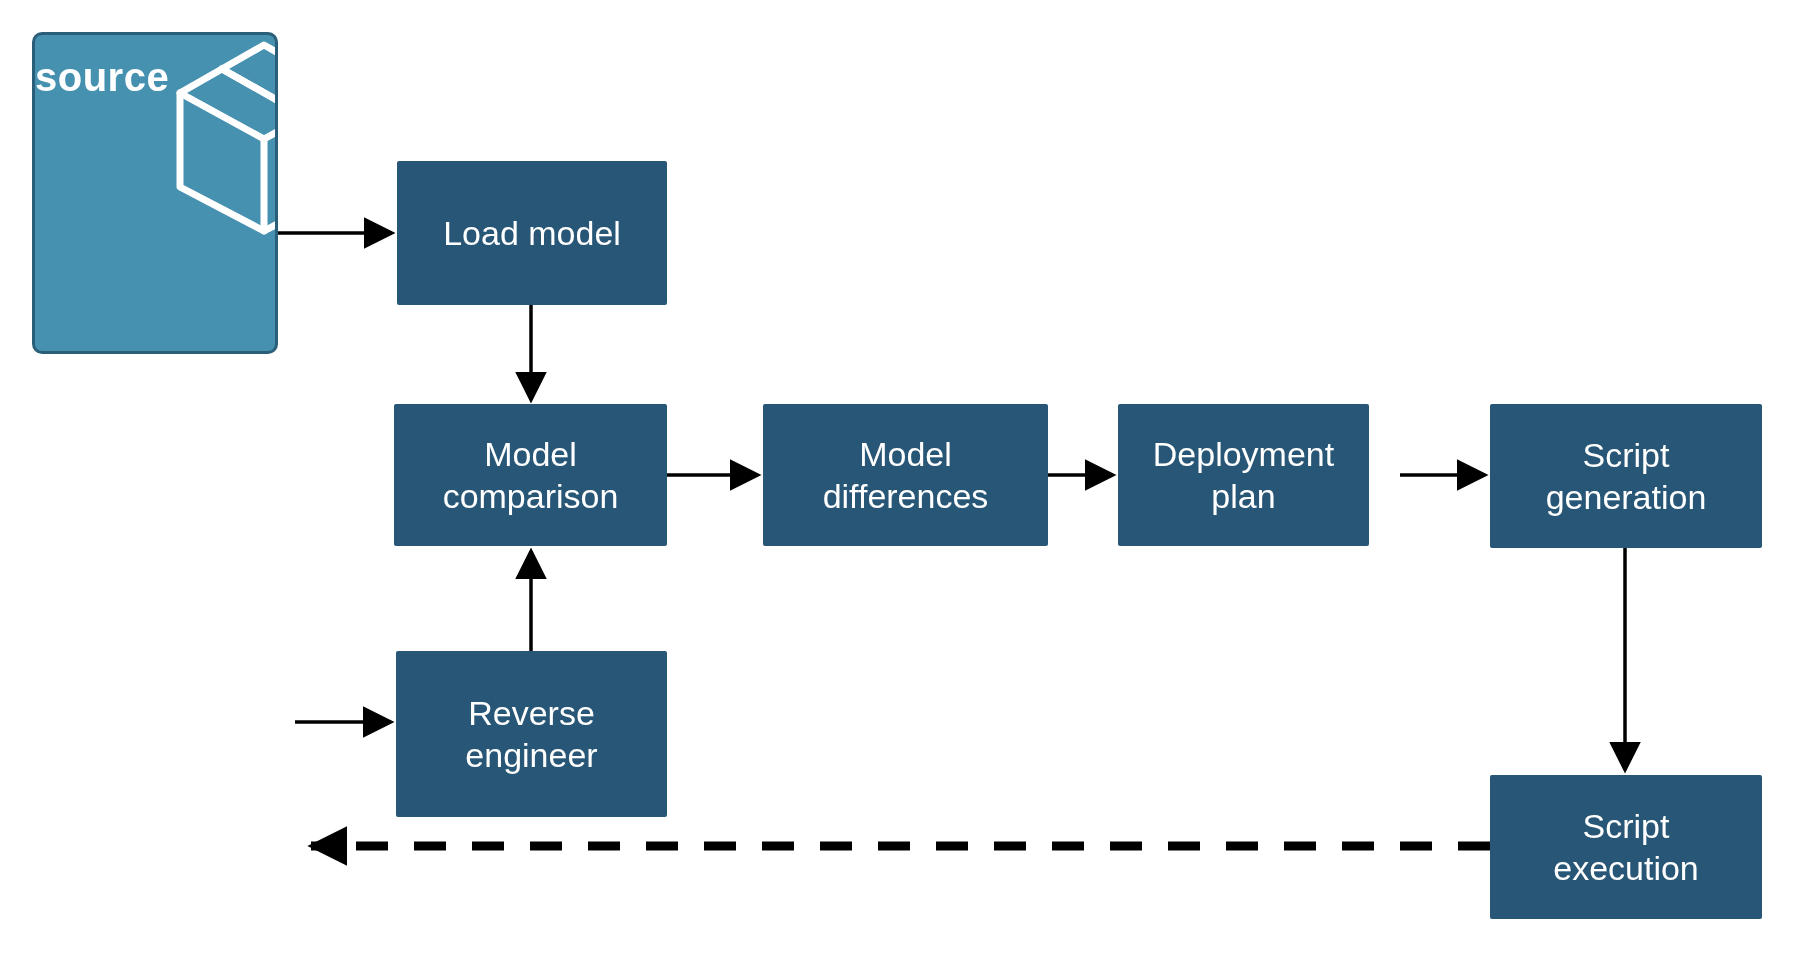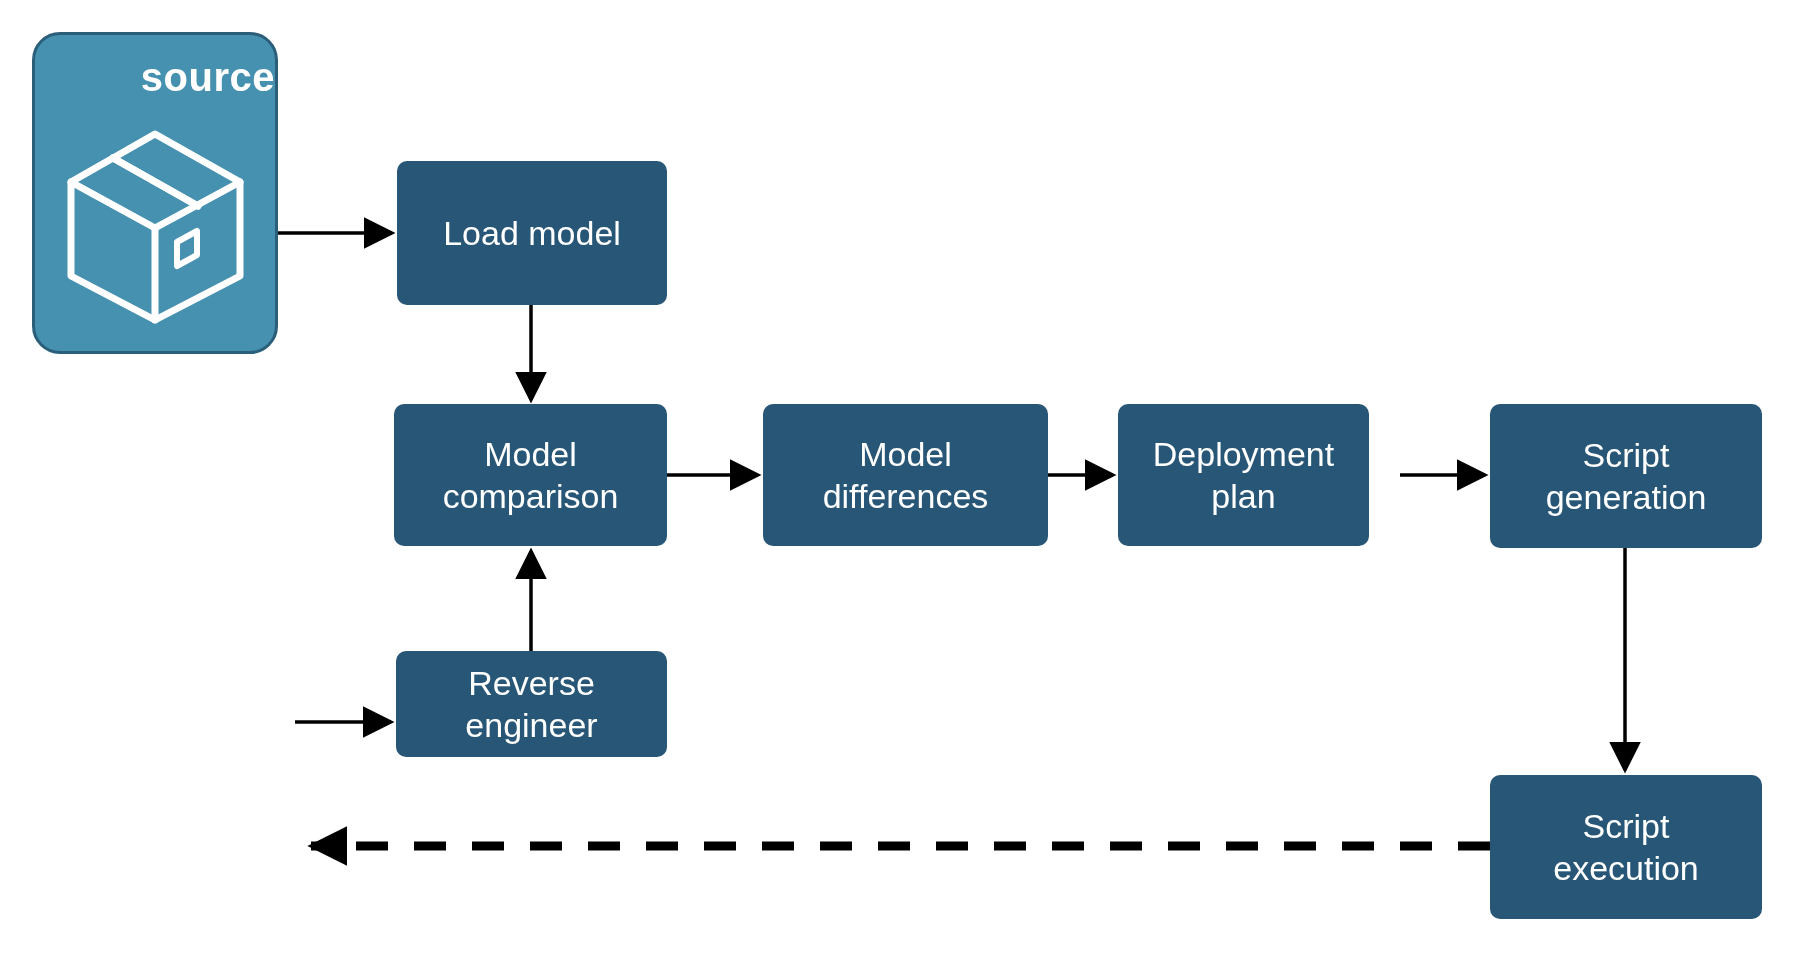--- a/index.html
+++ b/index.html
@@ -18,24 +18,24 @@
     width: 1800px;
     height: 959px;
     background: #ffffff;
   }
   
   .endpoint {
     position: absolute;
     box-sizing: border-box;
     background: #4690b0;
     border: 3px solid #2b5f79;
-    border-radius: 28px;
+    border-radius: 10px;
     display: flex;
-    flex-direction: column;
-    align-items: flex-end;
+    flex-direction: row;
+    align-items: flex-start;
     overflow: hidden;
   }
   .endpoint-label {
     color: #ffffff;
     font-weight: bold;
     font-size: 40px;
     letter-spacing: 0.5px;
     line-height: 1;
     margin-top: 22px;
     user-select: none;
@@ -45,21 +45,21 @@
     display: flex;
     align-items: center;
     justify-content: center;
     width: 100%;
   }
   
   .node {
     position: absolute;
     box-sizing: border-box;
     background: #275676;
-    border-radius: 10px;
+    border-radius: 2px;
     display: flex;
     align-items: center;
     justify-content: center;
     text-align: center;
     color: #ffffff;
     font-size: 34px;
     line-height: 1.25;
     padding: 4px 10px;
     user-select: none;
     white-space: pre-line;
@@ -137,19 +137,19 @@
 
   <div class="node" style="left:763px; top:404px; width:285px; height:142px;">Model
 differences</div>
 
   <div class="node" style="left:1118px; top:404px; width:251px; height:142px;">Deployment
 plan</div>
 
   <div class="node" style="left:1490px; top:404px; width:272px; height:144px;">Script
 generation</div>
 
-  <div class="node" style="left:396px; top:651px; width:271px; height:106px;">Reverse
+  <div class="node" style="left:396px; top:651px; width:271px; height:166px;">Reverse
 engineer</div>
 
   <div class="node" style="left:1490px; top:775px; width:272px; height:144px;">Script
 execution</div>
 
 </div>
 
 </body></html>

